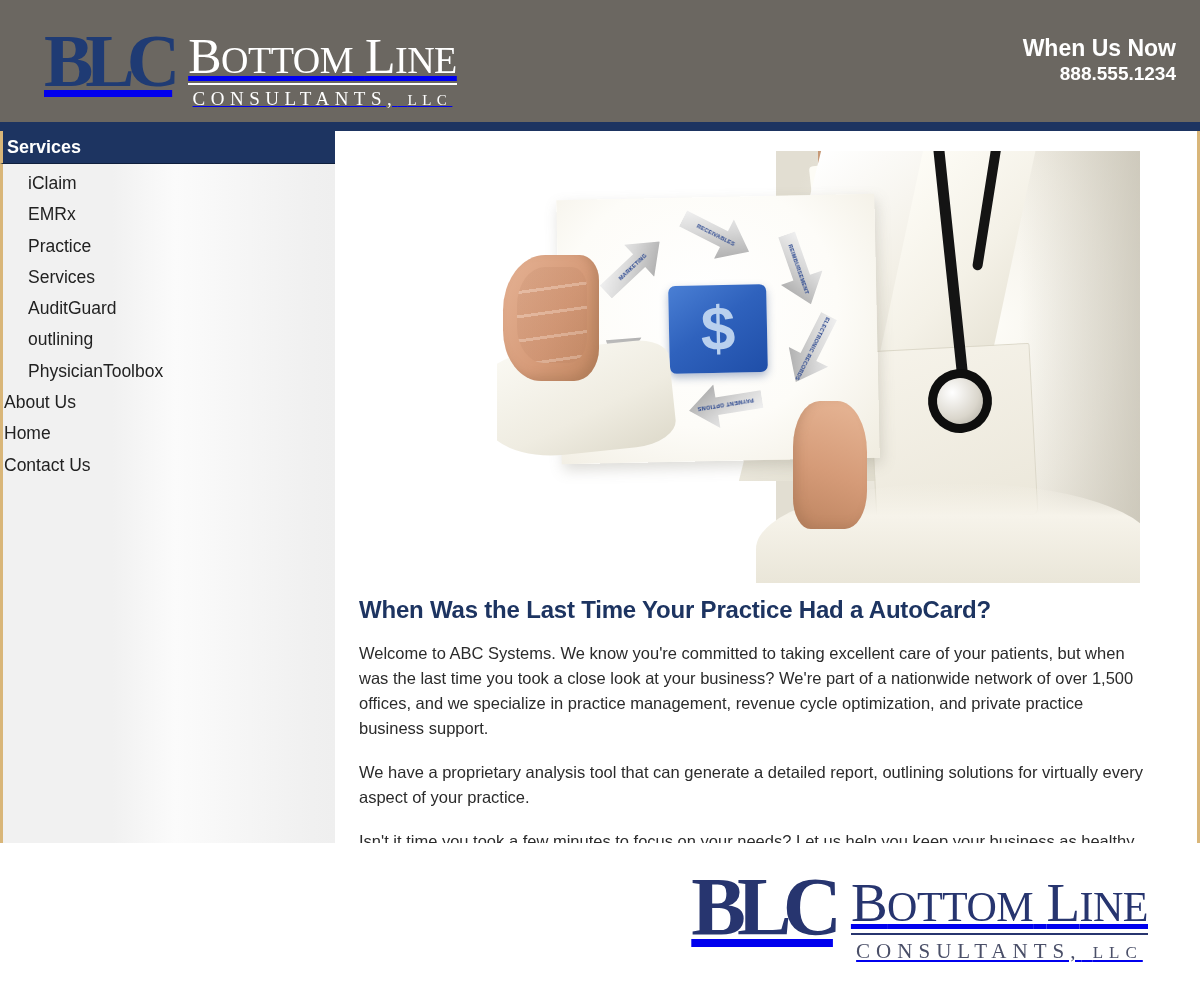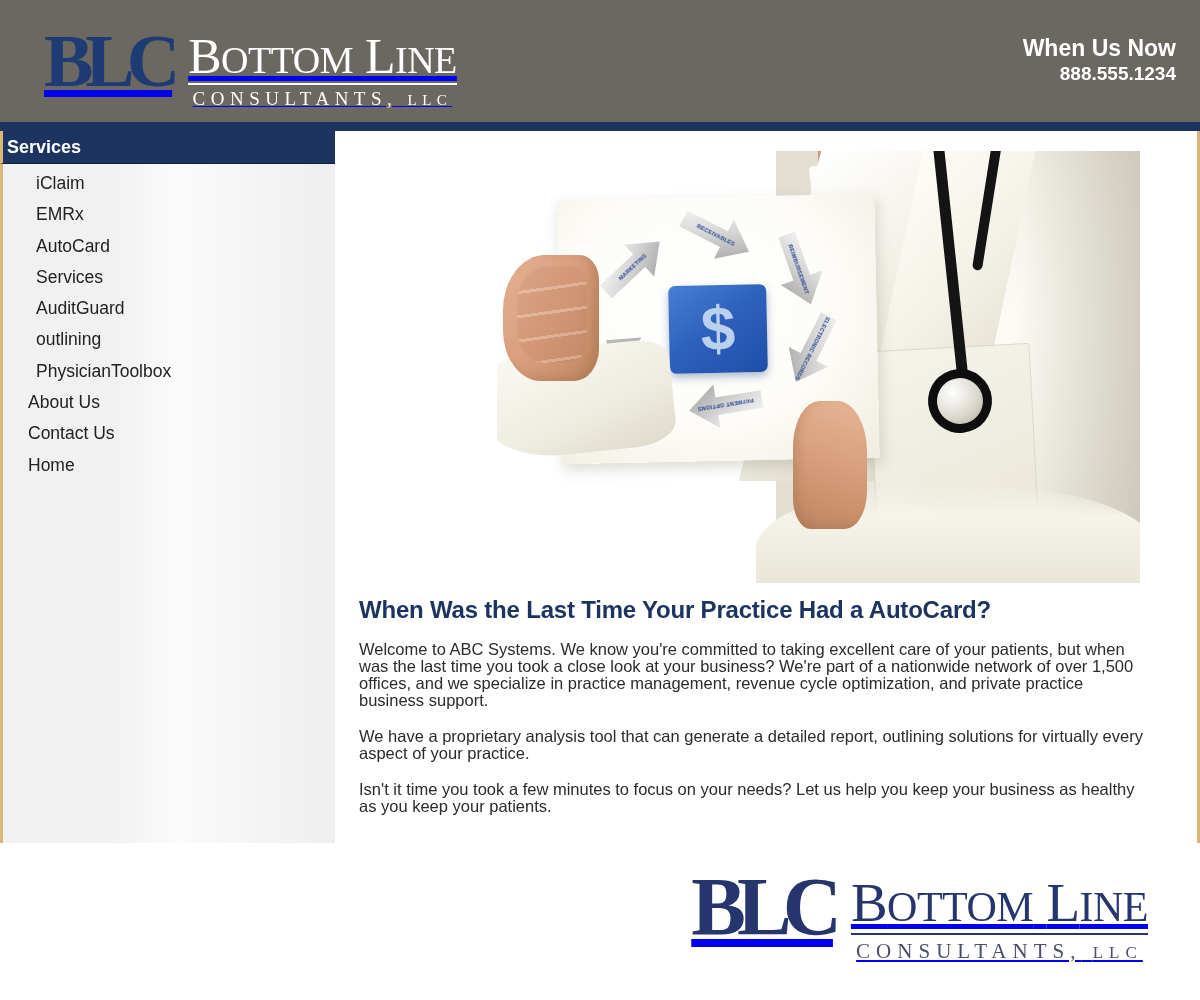--- a/index.html
+++ b/index.html
@@ -91,32 +91,32 @@
     background: #1d3461;
     border-left: 3px solid #d9b679;
     border-bottom: 1px solid #0f1f3d;
     display: flex; align-items: center;
   }
   .services-label {
     color: #ffffff; font-size: 18px; font-weight: 700;
     padding-left: 4px;
   }
   .navlist {
-    position: absolute; left: 8px; top: 168px;
+    position: absolute; left: 0; top: 168px;
     width: 335px;
     list-style: none;
   }
   .navlist li { display: block; }
   .nav-link {
     display: block;
     color: #222222;
     font-size: 17.5px;
     line-height: 31.3px;
     text-decoration: none;
-    padding-left: 20px;
+    padding-left: 4px;
     white-space: nowrap;
   }
   .nav-link.sub { padding-left: 28px; }
 
   
   .content {
     position: absolute; left: 338px; top: 131px;
     width: 862px; height: 712px;
     background: #ffffff;
   }
@@ -301,21 +301,21 @@
     width: 790px;
     font-size: 24px; font-weight: 700;
     color: #1d3461;
     letter-spacing: -0.2px;
   }
   .body-copy {
     position: absolute; left: 359px; top: 641px;
     width: 790px;
     color: #2b2b2b;
     font-size: 16.5px;
-    line-height: 17px;
+    line-height: 25px;
   }
   .body-copy p { margin-bottom: 19px; }
   .body-copy p:last-child { margin-bottom: 0; }
 
   
   .footer {
     position: absolute; left: 0; top: 843px;
     width: 1200px; height: 157px;
     background: #ffffff;
   }
@@ -382,42 +382,42 @@
     <span class="services-label">Services</span>
   </div>
   <ul class="navlist" id="navlist">
       <li>
         <a class="nav-link sub" href="#">iClaim</a>
       </li>
       <li>
         <a class="nav-link sub" href="#">EMRx</a>
       </li>
       <li>
-        <a class="nav-link sub" href="#">AutoCard</a>
+        <a class="nav-link sub" href="#">Practice</a>
       </li>
       <li>
         <a class="nav-link sub" href="#">Services</a>
       </li>
       <li>
         <a class="nav-link sub" href="#">AuditGuard</a>
       </li>
       <li>
         <a class="nav-link sub" href="#">outlining</a>
       </li>
       <li>
         <a class="nav-link sub" href="#">PhysicianToolbox</a>
       </li>
       <li>
         <a class="nav-link" href="#">About Us</a>
       </li>
       <li>
+        <a class="nav-link" href="#">Home</a>
+      </li>
+      <li>
         <a class="nav-link" href="#">Contact Us</a>
-      </li>
-      <li>
-        <a class="nav-link" href="#">Home</a>
       </li>
     </ul>
 
   <div class="content"></div>
 
   <div class="hero">
     <div class="hero-inner">
       <div class="coat">
         <div class="coat-shade"></div>
         <div class="neck"></div>

